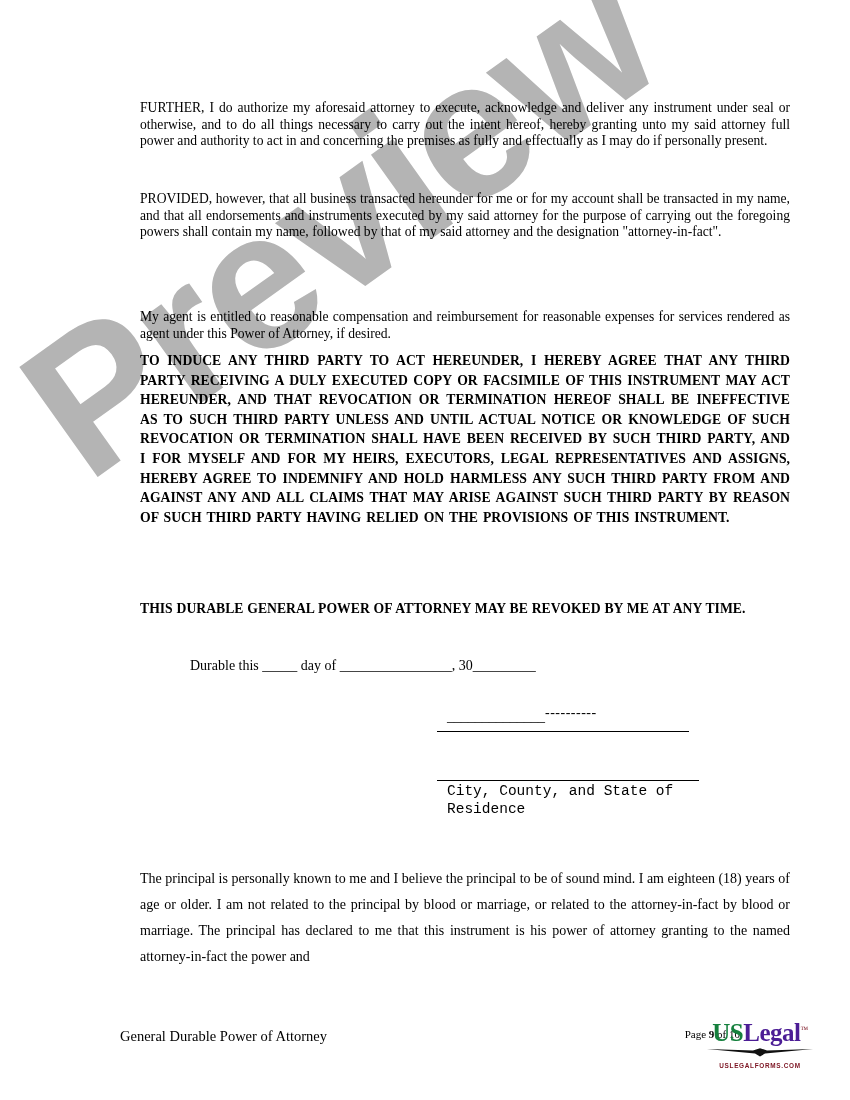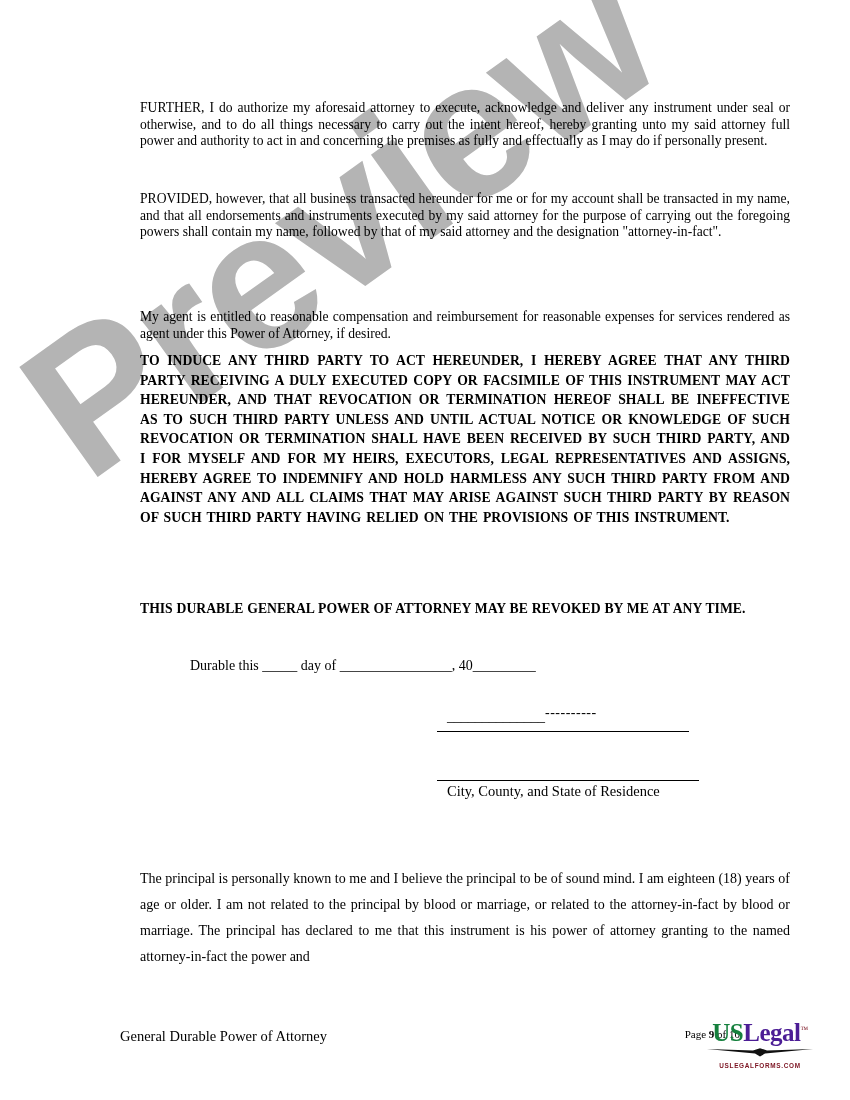--- a/index.html
+++ b/index.html
@@ -226,29 +226,29 @@
 
     <div class="doc-body" style="top:351px;">
       <p class="bold-block">TO  INDUCE ANY THIRD PARTY TO ACT HEREUNDER, I HEREBY AGREE THAT ANY THIRD PARTY RECEIVING A  DULY  EXECUTED  COPY  OR  FACSIMILE  OF  THIS INSTRUMENT  MAY  ACT  HEREUNDER,  AND  THAT  REVOCATION  OR  TERMINATION  HEREOF  SHALL  BE  INEFFECTIVE  AS  TO  SUCH  THIRD  PARTY  UNLESS  AND  UNTIL ACTUAL  NOTICE  OR  KNOWLEDGE  OF SUCH  REVOCATION OR TERMINATION SHALL HAVE BEEN RECEIVED BY SUCH THIRD PARTY, AND I FOR MYSELF  AND  FOR  MY HEIRS,  EXECUTORS, LEGAL  REPRESENTATIVES AND ASSIGNS, HEREBY AGREE TO INDEMNIFY AND HOLD HARMLESS ANY SUCH THIRD PARTY FROM AND AGAINST  ANY  AND  ALL  CLAIMS  THAT MAY ARISE AGAINST SUCH THIRD PARTY BY REASON OF SUCH THIRD PARTY HAVING RELIED ON THE PROVISIONS OF THIS INSTRUMENT.</p>
     </div>
 
     <div class="doc-body" style="top:600px;">
       <p class="bold-short">THIS DURABLE GENERAL POWER OF ATTORNEY MAY BE REVOKED BY ME AT ANY TIME.</p>
     </div>
 
     <div class="doc-body" style="top:657px;">
-      <p class="signed-line"><span>Durable this </span><span>_____</span><span> day of </span><span>________________</span><span>, 40</span><span>_________</span></p>
+      <p class="signed-line"><span>Durable this </span><span>_____</span><span> day of </span><span>________________</span><span>, 30</span><span>_________</span></p>
     </div>
 
     <div class="sig-block" style="top:710px;">
       <div class="sig-rule-row"><span>______________</span><span class="sig-dashes">----------</span></div>
       <div class="sig-underline" style="width:252px; margin-left:-10px; margin-top:6px;"></div>
     </div>
 
-    <div class="sig-block" style="top:780px;">
+    <div class="sig-block" style="top:780px;font-family:Liberation Mono, monospace;">
       <div class="sig-underline" style="width:262px; margin-left:-10px;"></div>
       <div class="sig-caption">City, County, and State of Residence</div>
     </div>
 
     <div class="doc-body" style="top:866px;">
       <p class="para-wide">The principal is personally known to me and I believe the principal to be of sound mind. I am eighteen (18) years of age or older. I am not related to the principal by blood or marriage, or related to the attorney-in-fact by blood or marriage. The principal has declared to me that this instrument is his power of attorney granting to the named attorney-in-fact the power and</p>
     </div>
 
     <div id="footer">
 

